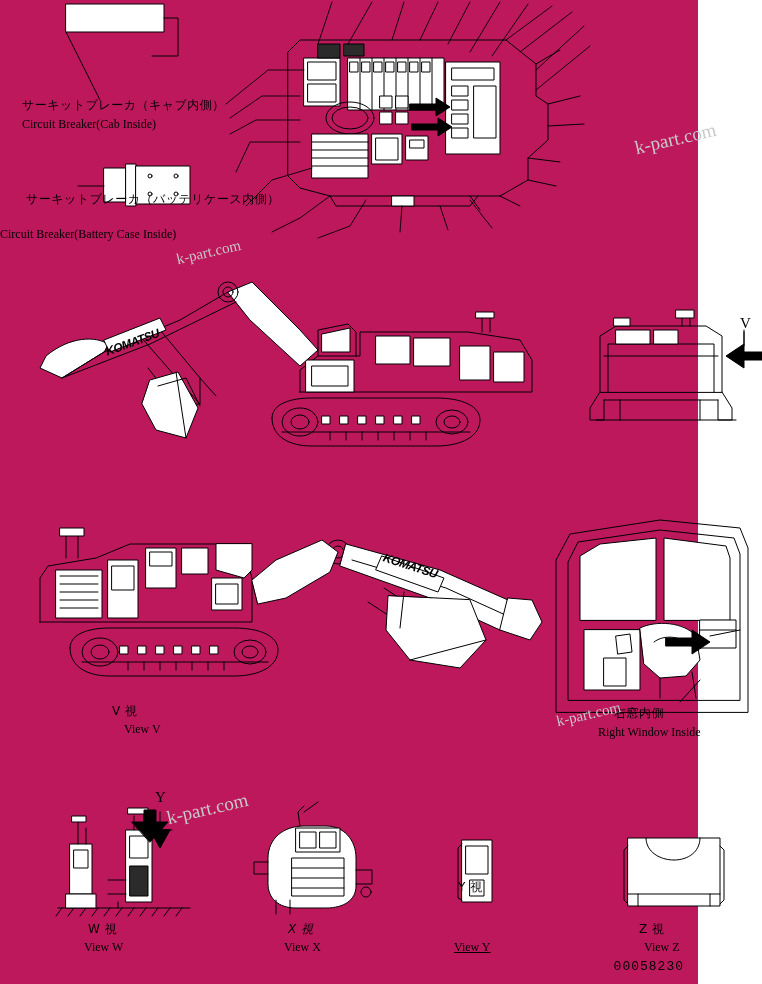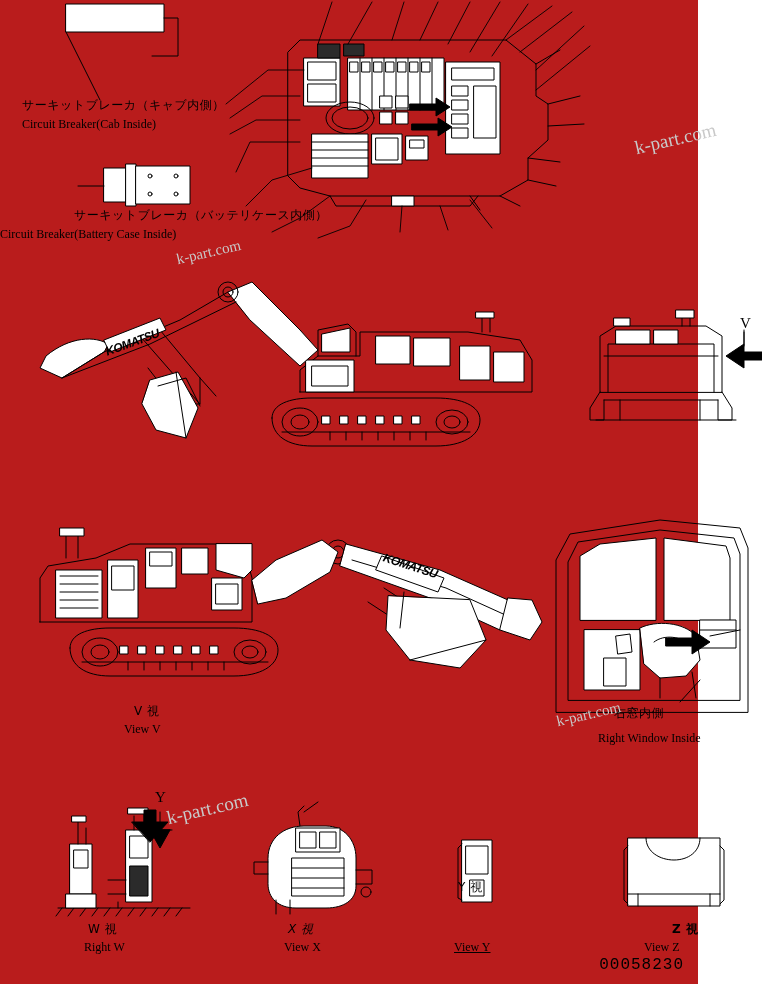--- a/index.html
+++ b/index.html
@@ -7,36 +7,36 @@
     margin: 0; padding: 0;
     width: 762px; height: 984px;
     background: #ffffff;
     font-family: "Liberation Serif", serif;
     color: #000;
     overflow: hidden;
   }
   #page {
     position: relative;
     width: 698px; height: 984px;
-    background: #b91c1c;
+    background: #be185d;
   }
   .lbl {
     position: absolute;
     font-family: "Liberation Serif", serif;
     font-size: 12px;
     line-height: 15px;
     white-space: nowrap;
     color: #000;
   }
   .lbl.jp { font-family: "DejaVu Sans", sans-serif; font-size: 12px; letter-spacing: 0.5px; }
   .partno {
     position: absolute;
     right: 14px; bottom: 10px;
     font-family: "Liberation Mono", monospace;
-    font-size: 16px;
+    font-size: 13px;
     letter-spacing: 1px;
   }
   .wm {
     position: absolute;
     font-family: "Liberation Serif", serif;
     font-size: 19px;
     color: #c9c9c9;
     transform: rotate(-13deg);
     white-space: nowrap;
     pointer-events: none;
@@ -353,39 +353,39 @@
       <path d="M160 812 L160 826"></path>
       <path d="M150 830 L160 848 L170 830 Z" fill="#000"></path>
       <path d="M148 830 L172 830"></path>
     </g>
 
   </svg>
 
   <div class="lbl jp" style="left:22px; top:98px;">サーキットブレーカ（キャブ内側）</div>
   <div class="lbl" style="left:22px; top:117px;">Circuit Breaker(Cab Inside)</div>
 
-  <div class="lbl jp" style="left:26px; top:208px;margin-left:48px;">サーキットブレーカ（バッテリケース内側）</div>
+  <div class="lbl jp" style="left:26px; top:192px;">サーキットブレーカ（バッテリケース内側）</div>
   <div class="lbl" style="left:0; top:227px;">Circuit Breaker(Battery Case Inside)</div>
 
   <div class="lbl jp" style="left:614px; top:706px;">右窓内側</div>
-  <div class="lbl" style="left:598px; top:725px;margin-top:6px;">Right Window Inside</div>
-
-  <div class="lbl jp" style="left:134px; top:704px;">V 視</div>
+  <div class="lbl" style="left:598px; top:725px;">Right Window Inside</div>
+
+  <div class="lbl jp" style="left:112px; top:704px;">V 視</div>
   <div class="lbl" style="left:124px; top:722px;">View V</div>
 
   <div class="lbl jp" style="left:88px; top:922px;">W 視</div>
-  <div class="lbl" style="left:84px; top:940px;">Right W</div>
+  <div class="lbl" style="left:84px; top:940px;">View W</div>
 
   <div class="lbl jp" style="left:288px; top:922px;font-style:italic;">X 視</div>
   <div class="lbl" style="left:284px; top:940px;">View X</div>
 
   <div class="lbl jp" style="left:458px; top:880px;">Y 視</div>
   <div class="lbl" style="left:454px; top:940px;text-decoration:underline;">View Y</div>
 
-  <div class="lbl jp" style="left:672px; top:922px;font-weight:bold;">Z 視</div>
+  <div class="lbl jp" style="left:639px; top:922px;">Z 視</div>
   <div class="lbl" style="left:632px; top:940px;margin-left:12px;">View Z</div>
 
   <div class="lbl" style="left:740px; top:316px; font-size:15px;">V</div>
   <div class="lbl" style="left:155px; top:790px; font-size:15px;">Y</div>
 
   <div style="position:absolute; left:104px; top:334px; width:64px; transform:rotate(-20deg);
               font-family:'Liberation Sans', sans-serif; font-size:12px; font-weight:bold;
               font-style:italic; letter-spacing:-0.5px;">KOMATSU</div>
   <div style="position:absolute; left:382px; top:560px; width:64px; transform:rotate(18deg);
               font-family:'Liberation Sans', sans-serif; font-size:12px; font-weight:bold;

